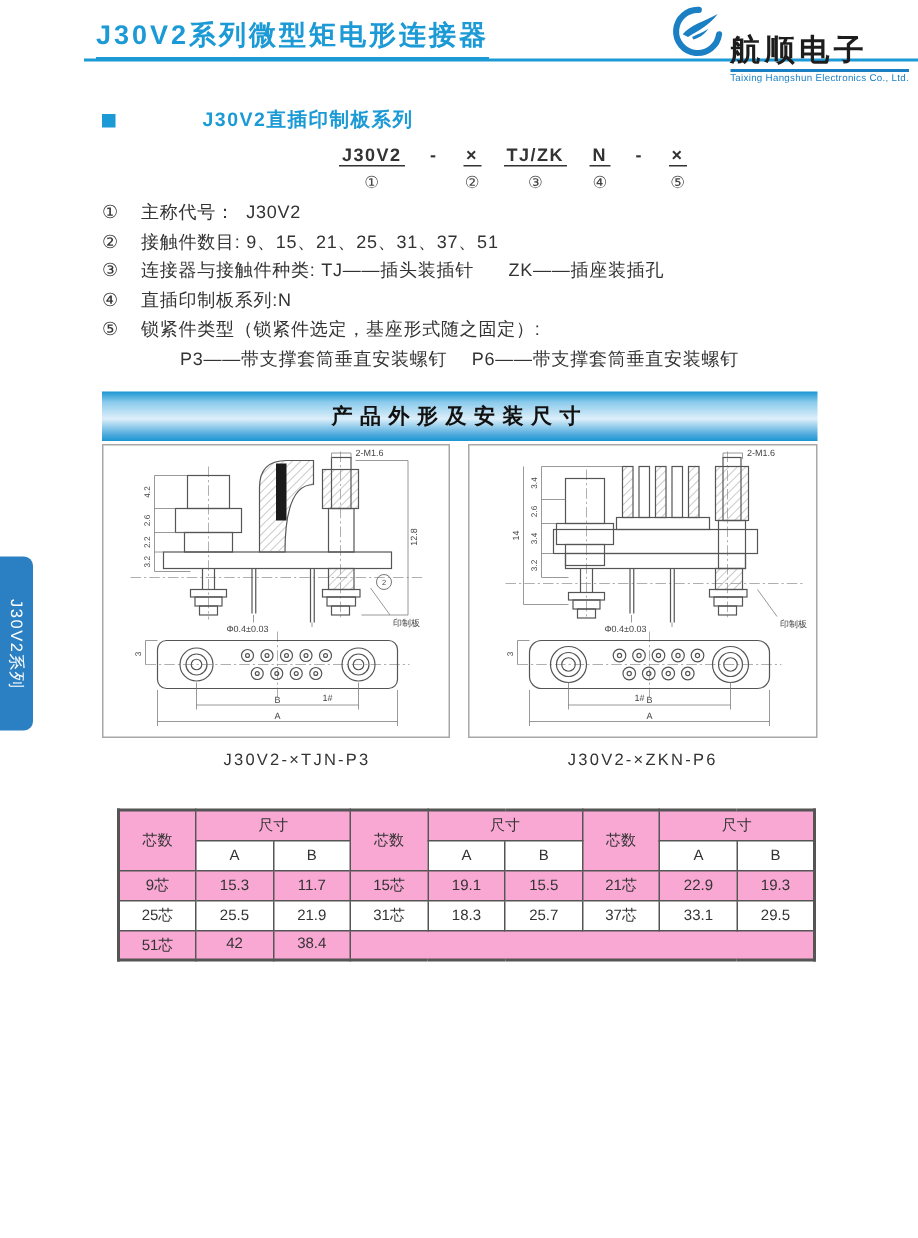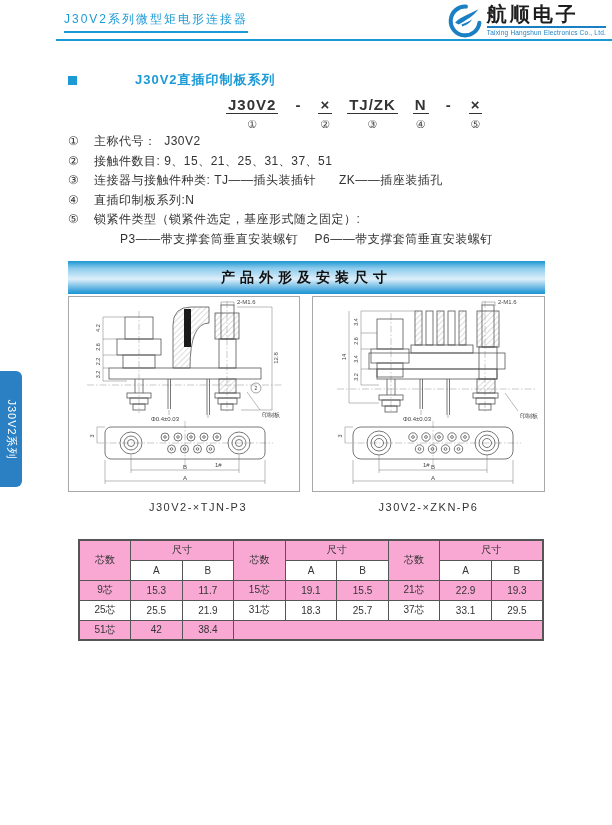--- a/index.html
+++ b/index.html
@@ -1,38 +1,38 @@
 <!DOCTYPE html>
 <html><head>
 <meta charset="utf-8">
 <style>
   * { margin:0; padding:0; box-sizing:border-box; }
   html,body { background:#e8e8e8; }
   body { font-family:"Liberation Sans", sans-serif; }
   .page { position:relative; width:612px; height:825px; background:#ffffff; margin:0 auto; overflow:hidden; }
 
   
-  .header-title { position:absolute; left:64px; top:11px; font-size:12px; font-weight:normal;
+  .header-title { position:absolute; left:64px; top:11px; font-size:18px; font-weight:bold;
     color:#1b9ad6; letter-spacing:2px; padding-bottom:3px; border-bottom:2px solid #1b9ad6; }
   .header-rule { position:absolute; left:56px; right:0; top:39px; height:2px; background:#1b9ad6; }
   .logo { position:absolute; right:6px; top:3px; display:flex; align-items:flex-start; gap:4px; }
-  .logo-text { display:flex; flex-direction:column; }
+  .logo-text { display:flex; flex-direction:column;margin-top:20px; }
   .logo-cn { font-size:20px; font-weight:900; color:#1d1d1d; letter-spacing:3px; line-height:22px; }
   .logo-bar { height:2px; background:#1b7fc4; margin:1px 0 1px 0; }
   .logo-en { font-size:6.5px; color:#1b7fc4; letter-spacing:0.2px; }
 
   
   .section-head { position:absolute; left:68px; top:71px; display:flex; align-items:center; gap:10px; }
   .section-bullet { width:9px; height:9px; background:#1b9ad6; }
   .section-title { font-size:13px; font-weight:bold; color:#1b9ad6; letter-spacing:1px;margin-left:48px; }
 
   
   .pn { position:absolute; left:226px; top:96px; display:flex; gap:15px; }
   .pn-seg { display:flex; flex-direction:column; align-items:center; }
-  .pn-text { font-size:15px; font-weight:bold; color:#333; letter-spacing:1px; padding:0 2px; }
+  .pn-text { font-size:12px; font-weight:bold; color:#333; letter-spacing:1px; padding:0 2px; }
   .pn-seg.u .pn-text { border-bottom:1.5px solid #333; }
   .pn-marker { font-size:11px; color:#444; margin-top:4px; height:12px; }
 
   
   .notes { position:absolute; left:68px; top:132px; }
   .note { display:flex; font-size:12px; color:#333; line-height:19.5px; white-space:pre-wrap; }
   .note-num { width:26px; flex:0 0 26px; }
   .note-text { letter-spacing:0.5px; }
   .note.sub { padding-left:26px; }
 

